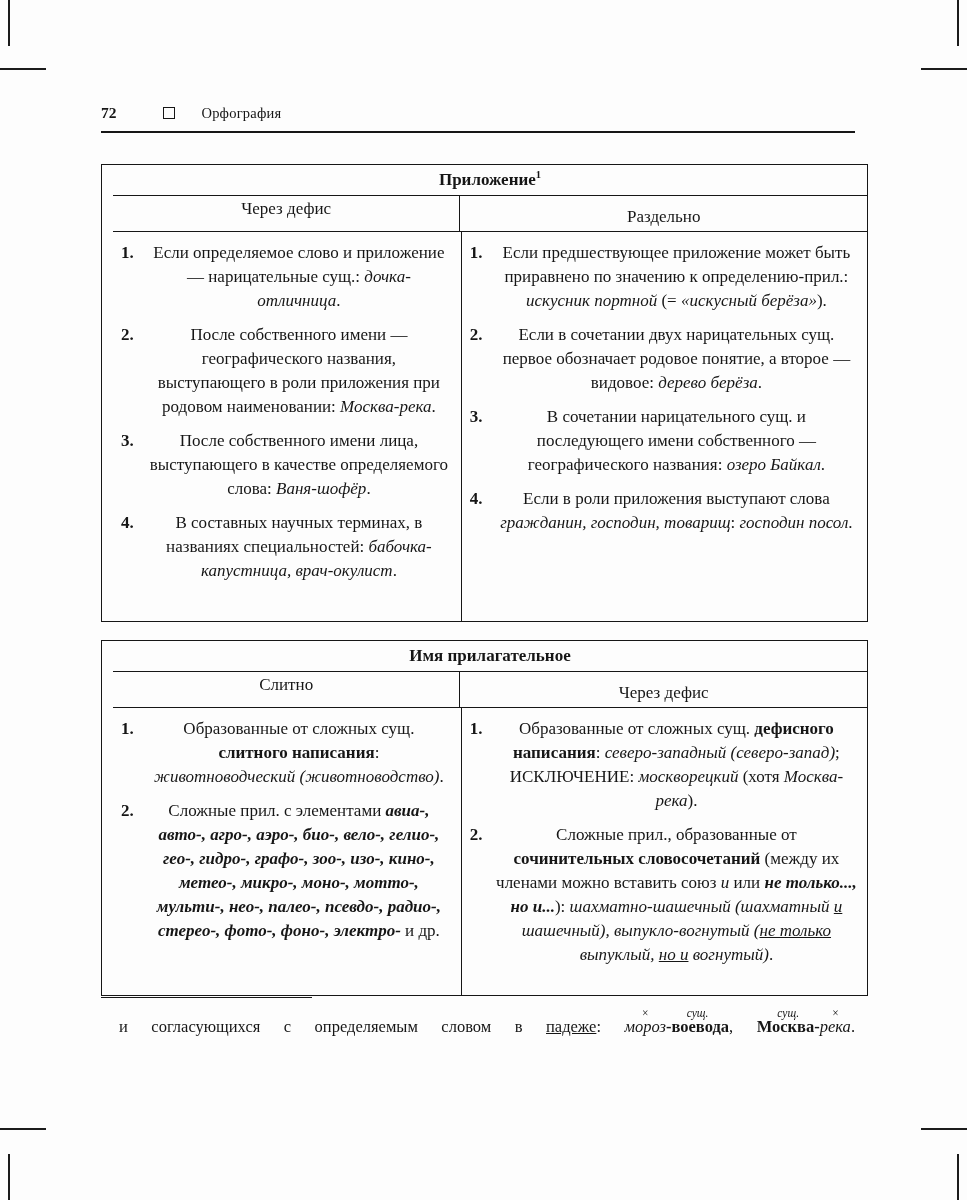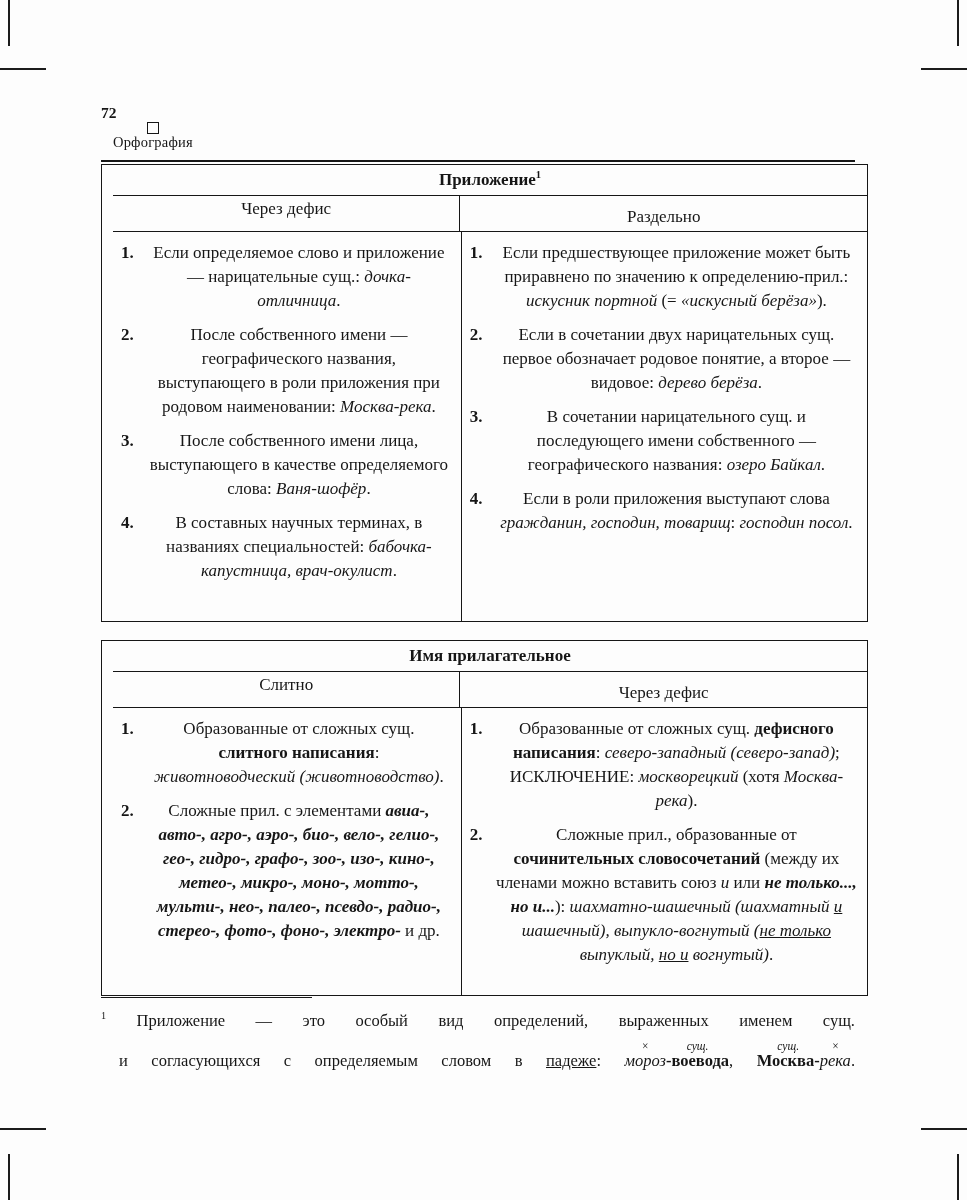--- a/index.html
+++ b/index.html
@@ -20,29 +20,29 @@
   .tr-v { right: 8px; top: 0;      width: 2px;  height: 46px; }
   .tr-h { right: 0;   top: 68px;   width: 46px; height: 2px;  }
   .bl-h { left: 0;    top: 1128px; width: 46px; height: 2px;  }
   .bl-v { left: 8px;  bottom: 0;   width: 2px;  height: 46px; }
   .br-h { right: 0;   top: 1128px; width: 46px; height: 2px;  }
   .br-v { right: 8px; bottom: 0;   width: 2px;  height: 46px; }
 
   
   .page-header {
     position: absolute; left: 101px; top: 104px; width: 754px;
-    display: flex; 
-    border-bottom: 2px solid #161616; padding-bottom: 9px; flex-direction: column;
+    display: flex; align-items: center;
+    border-bottom: 2px solid #161616; padding-bottom: 9px;
   }
   .page-num { font-weight: bold; font-size: 15.5px; }
   .sec-marker {
     display: inline-block; width: 10px; height: 10px;
     border: 1.6px solid #161616; margin-left: 46px; flex: 0 0 auto;
   }
-  .sec-title { font-size: 14.5px; margin-left: 12px; letter-spacing: 0.2px; }
+  .sec-title { font-size: 14.5px; margin-left: 27px; letter-spacing: 0.2px; }
 
   
   .tbl {
     position: absolute; left: 101px; width: 754px;
     border: 1.6px solid #161616; background: #fdfdfd;
     display: flex; flex-direction: column; padding-left: 11px;
   }
   .tbl-1 { top: 164px; min-height: 456px; }
   .tbl-2 { top: 640px; min-height: 354px; }
   .tbl-title {
@@ -176,17 +176,16 @@
           <div class="tbl-item">
             <span class="item-num">2.</span>
             <span class="item-body"><span>Сложные прил., образованные от </span><span class="run-b">сочинительных словосочетаний</span><span> (между их членами можно вставить союз </span><span class="run-i">и</span><span> или </span><span class="run-b run-i">не только..., но и...</span><span>): </span><span class="run-i">шахматно-шашечный (шахматный </span><span class="run-i run-u">и</span><span class="run-i"> шашечный), выпукло-вогнутый (</span><span class="run-i run-u">не только</span><span class="run-i"> выпуклый, </span><span class="run-i run-u">но и</span><span class="run-i"> вогнутый)</span><span>.</span></span>
           </div>
         </div>
     </div>
   </section>
 
   <div class="footnote">
     <div class="footnote-rule"></div>
-    <p class="fn-line fn-line1"><span class="run-sup">1</span><span> Приложение — это особый вид определений, выраженных именем сущ.</span></p>
     <p class="fn-line fn-line2"><span>и согласующихся с определяемым словом в </span><span class="run-u">падеже</span><span>: </span><span class="over-wrap"><span class="over-label">×</span><span class="run-i">мороз</span></span><span class="over-wrap"><span class="over-label">сущ.</span><span class="run-b">-воевода</span></span><span>, </span><span class="over-wrap"><span class="over-label">сущ.</span><span class="run-b">Москва-</span></span><span class="over-wrap"><span class="over-label">×</span><span class="run-i">река</span></span><span>.</span></p>
   </div>
 
 </div>
 
 </body></html>

